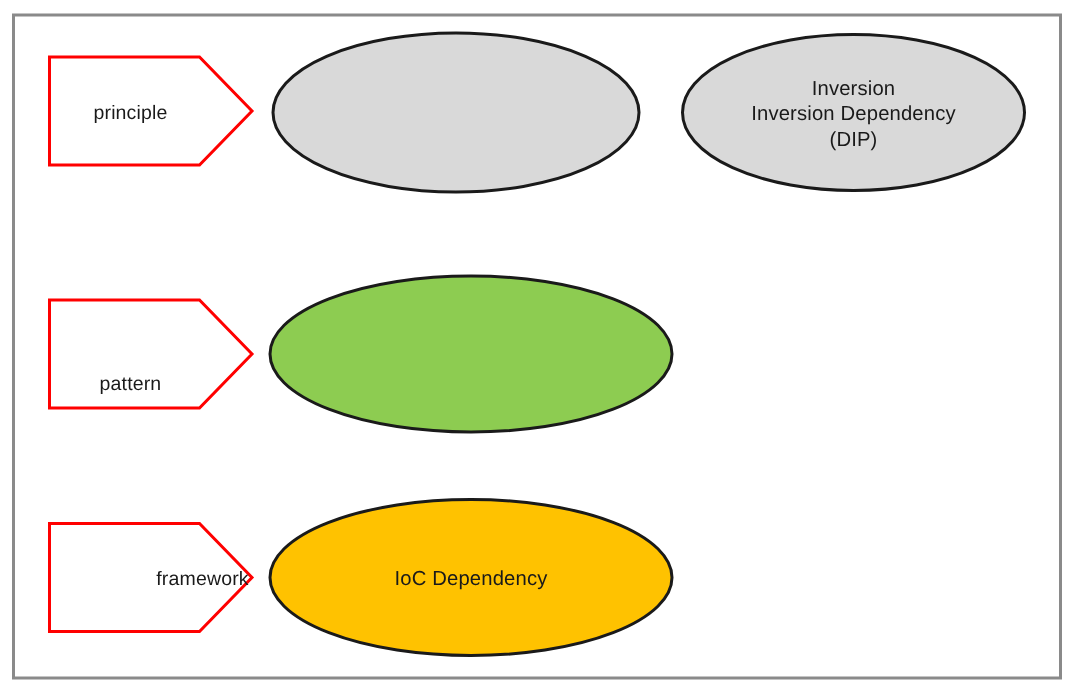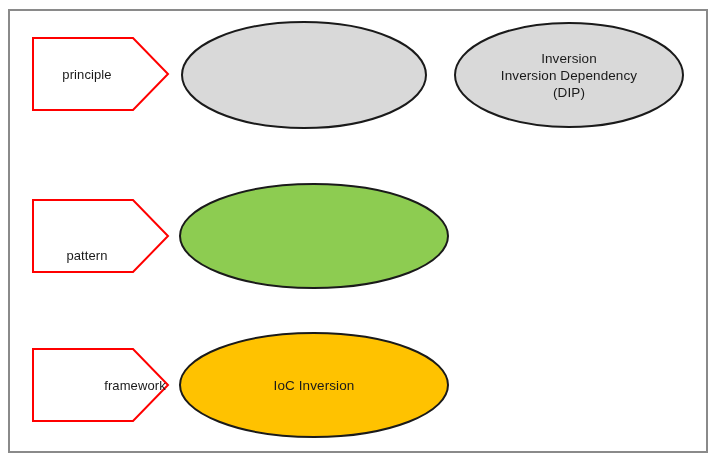--- a/index.html
+++ b/index.html
@@ -101,16 +101,16 @@
     <span class="ln">Inversion Dependency</span>
     <span class="ln">(DIP)</span>
   </div>
 
   <div class="tag-label" style="left:33px; top:200px; width:108px; height:72px;margin-top:19px;">pattern</div>
 
 
   <div class="tag-label" style="left:33px; top:349px; width:108px; height:72px;margin-left:48px;">framework</div>
 
   <div class="node-label" style="left:180px; top:333px; width:268px; height:104px;">
-    <span class="ln">IoC Inversion</span>
+    <span class="ln">IoC Dependency</span>
   </div>
 
 </div>
 
 </body></html>

